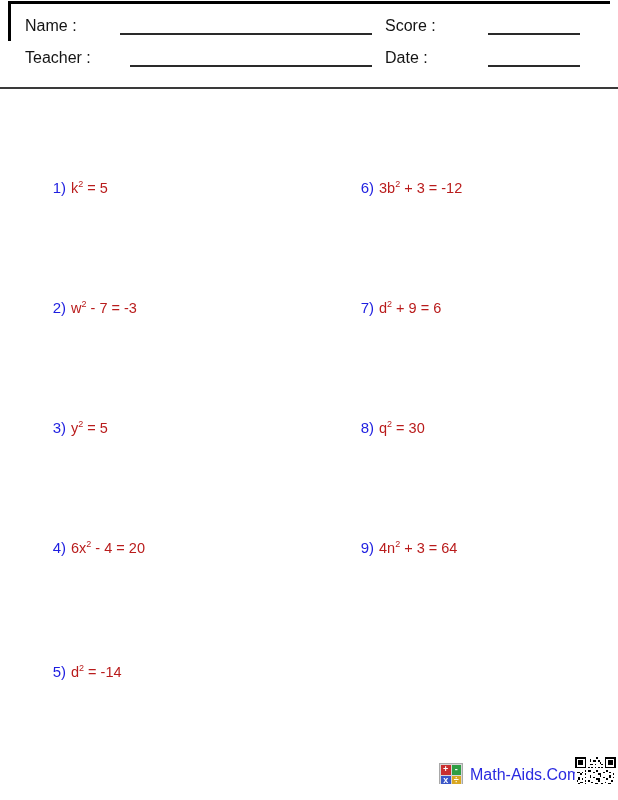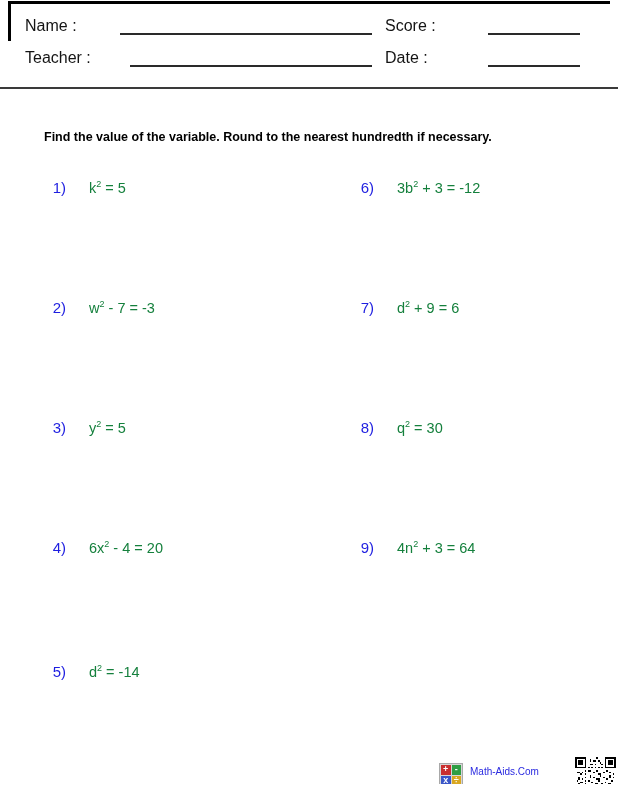--- a/index.html
+++ b/index.html
@@ -26,36 +26,36 @@
     font-size:16.5px;font-weight:bold;color:#1414e0;
   }
   .instructions{
     position:absolute;left:44px;top:130px;font-size:12.5px;font-weight:bold;color:#000;
   }
   .prob{position:absolute;display:flex;align-items:baseline;}
   .cl{left:28px;}
   .cr{left:336px;}
   .r0{top:179px;}.r1{top:299px;}.r2{top:419px;}.r3{top:539px;}.r4{top:663px;}
   .num{width:38px;text-align:right;font-size:15px;color:#1e1ee0;flex:none;}
-  .eq{margin-left:23px;font-size:14.5px;color:#15803d;white-space:pre;}
+  .eq{margin-left:5px;font-size:14.5px;color:#b91c1c;white-space:pre;}
   .eq sup{font-size:9px;vertical-align:super;line-height:0;}
   
   .logo{
     position:absolute;left:439px;top:763px;width:24px;height:24px;
     display:grid;grid-template-columns:1fr 1fr;grid-template-rows:1fr 1fr;
     gap:1px;background:#d7d7d7;border:1px solid #a8a8a8;padding:1px;box-sizing:border-box;
   }
   .lc{display:flex;align-items:center;justify-content:center;color:#fff;
       font-size:9px;font-weight:bold;line-height:1;}
   .lc-plus{background:#c92f2f;}
   .lc-minus{background:#2f9e44;}
   .lc-times{background:#3a56c8;}
   .lc-div{background:#d9a720;}
   .brand{
-    position:absolute;left:470px;top:766px;font-size:10px;color:#2a2ae0;
+    position:absolute;left:470px;top:766px;font-size:16px;color:#2a2ae0;
     text-decoration:none;cursor:pointer;
   }
   .qr{position:absolute;left:575px;top:757px;width:41px;height:41px;}
 </style>
 </head>
 <body>
 
 <div class="page">
 
   <div class="hdr-top"></div>
@@ -65,21 +65,20 @@
   <div class="hline ln-name"></div>
   <div class="hdr-label lbl-score">Score :</div>
   <div class="hline ln-score"></div>
   <div class="hdr-label lbl-teacher">Teacher :</div>
   <div class="hline ln-teacher"></div>
   <div class="hdr-label lbl-date">Date :</div>
   <div class="hline ln-date"></div>
 
   <div class="divider"></div>
 
-  <div class="instructions">Find the value of the variable. Round to the nearest hundredth if necessary.</div>
 
   <div class="prob cl r0">
     <span class="num">1)</span>
     <span class="eq"><span>k</span><sup>2</sup><span> = 5</span></span>
   </div>
   <div class="prob cl r1">
     <span class="num">2)</span>
     <span class="eq"><span>w</span><sup>2</sup><span> - 7 = -3</span></span>
   </div>
   <div class="prob cl r2">

